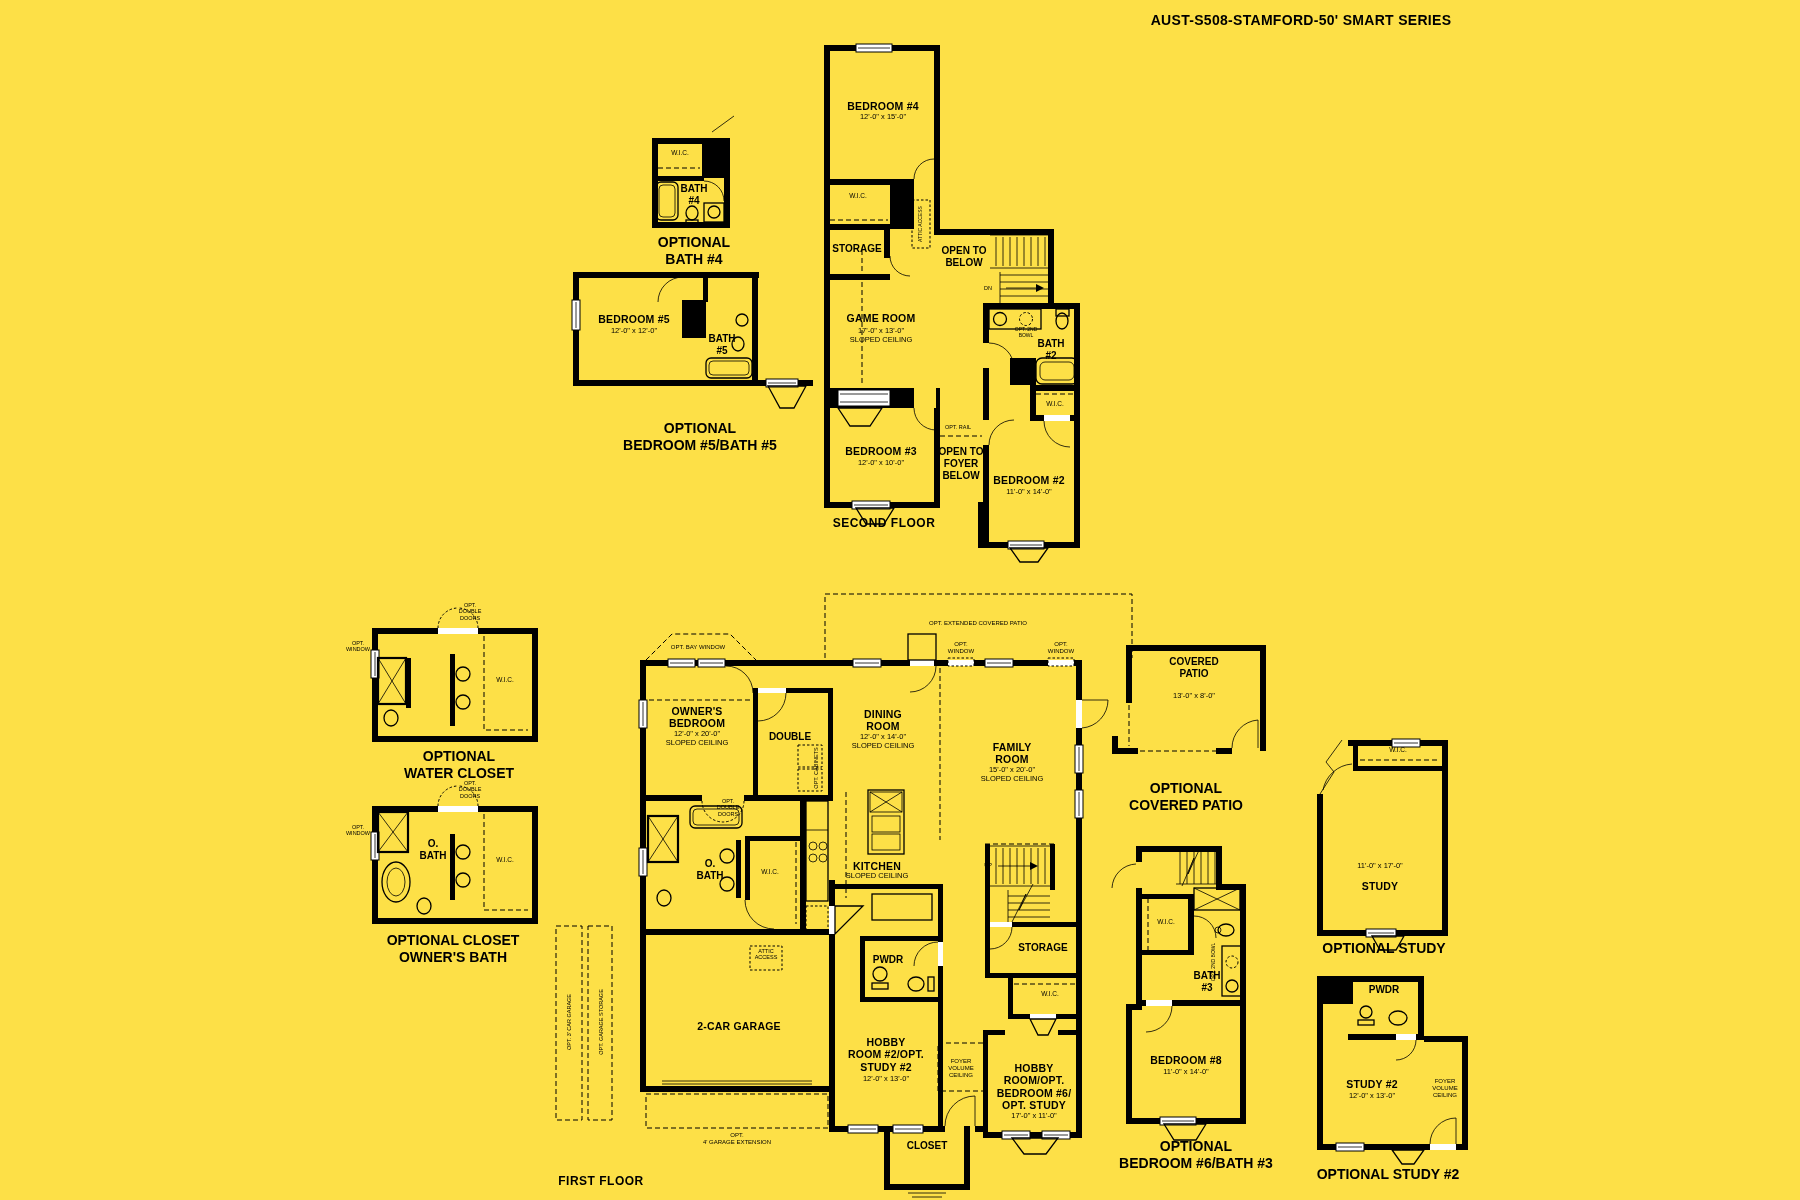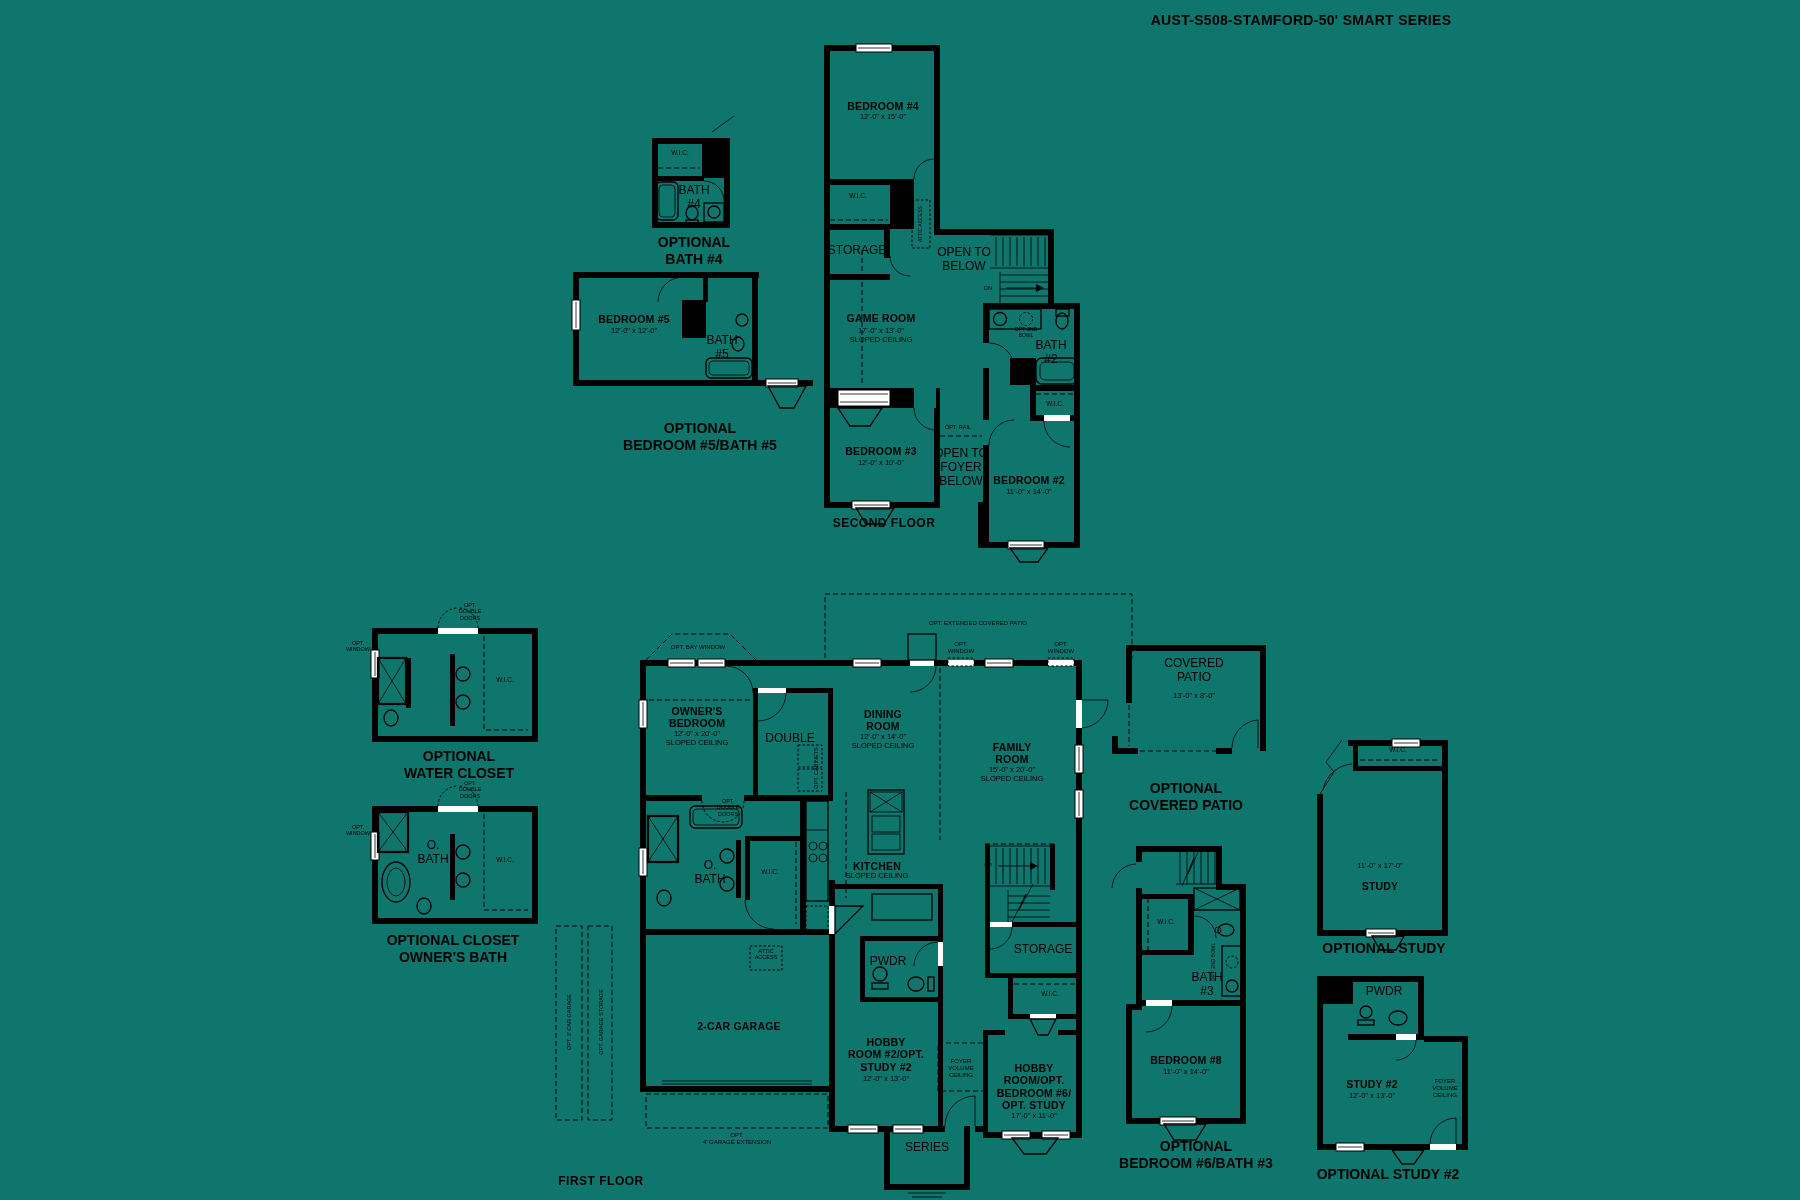--- a/index.html
+++ b/index.html
@@ -1,35 +1,35 @@
 <!DOCTYPE html>
 <html><head>
 <meta charset="utf-8">
 <style>
   html,body{margin:0;padding:0;background:#fff}
-  .canvas{position:relative;width:1800px;height:1200px;background:#0f766e;overflow:hidden;
+  .canvas{position:relative;width:1800px;height:1200px;background:#fde047;overflow:hidden;
           font-family:"Liberation Sans",sans-serif;color:#000}
   svg{position:absolute;left:0;top:0}
   
   .w{fill:#000;stroke:none}
   .ol{fill:none;stroke:#000;stroke-width:1.3}
   .thin{fill:none;stroke:#000;stroke-width:.8}
   .thk{fill:none;stroke:#000;stroke-width:2.2}
   .dash{fill:none;stroke:#000;stroke-width:1;stroke-dasharray:5 3}
   .dash2{fill:none;stroke:#000;stroke-width:1;stroke-dasharray:2.5 2}
   .win{fill:#fff;stroke:#000;stroke-width:1}
   .gap{fill:#fff;stroke:none}
   
   .lbl{position:absolute;transform:translateX(-50%);text-align:center;white-space:pre-line;
        line-height:1.18;color:#000}
   .t-title{font-size:14px;font-weight:700;letter-spacing:.3px;white-space:nowrap}
   .big{font-size:12px;font-weight:700;letter-spacing:.5px}
   .label14{font-size:14px;font-weight:700}
   .rm{font-size:10.5px;font-weight:700;letter-spacing:.2px}
-  .rm-sm{font-size:12px;font-weight:400}
+  .rm-sm{font-size:10px;font-weight:700}
   .dim{font-size:7.5px}
   .wic{font-size:6.5px}
   .t6{font-size:6px}
   .t55{font-size:5.5px}
   .t5{font-size:5px}
   .vert{transform:translate(-50%,-50%) rotate(-90deg);white-space:nowrap}
 </style>
 </head>
 <body>
 
@@ -476,21 +476,21 @@
 STUDY #2</div>
 <div class="lbl dim" style="left:886px;top:1075px">12'-0" x 13'-0"</div>
 <div class="lbl t6" style="left:961px;top:1058px">FOYER
 VOLUME
 CEILING</div>
 <div class="lbl rm" style="left:1034px;top:1062px">HOBBY
 ROOM/OPT.
 BEDROOM #6/
 OPT. STUDY</div>
 <div class="lbl dim" style="left:1034px;top:1112px">17'-0" x 11'-0"</div>
-<div class="lbl rm-sm" style="left:927px;top:1140px">SERIES</div>
+<div class="lbl rm-sm" style="left:927px;top:1140px">CLOSET</div>
 <div class="lbl t6" style="left:737px;top:1132px">OPT.
 4' GARAGE EXTENSION</div>
 <div class="lbl t55 vert" style="left:569px;top:1022px">OPT. 3' CAR GARAGE</div>
 <div class="lbl t55 vert" style="left:601px;top:1022px">OPT. GARAGE STORAGE</div>
 <div class="lbl big" style="left:601px;top:1174px">FIRST FLOOR</div>
 
 <div class="lbl t55" style="left:470px;top:602px">OPT.
 DOUBLE
 DOORS</div>
 <div class="lbl t55" style="left:358px;top:640px">OPT.

